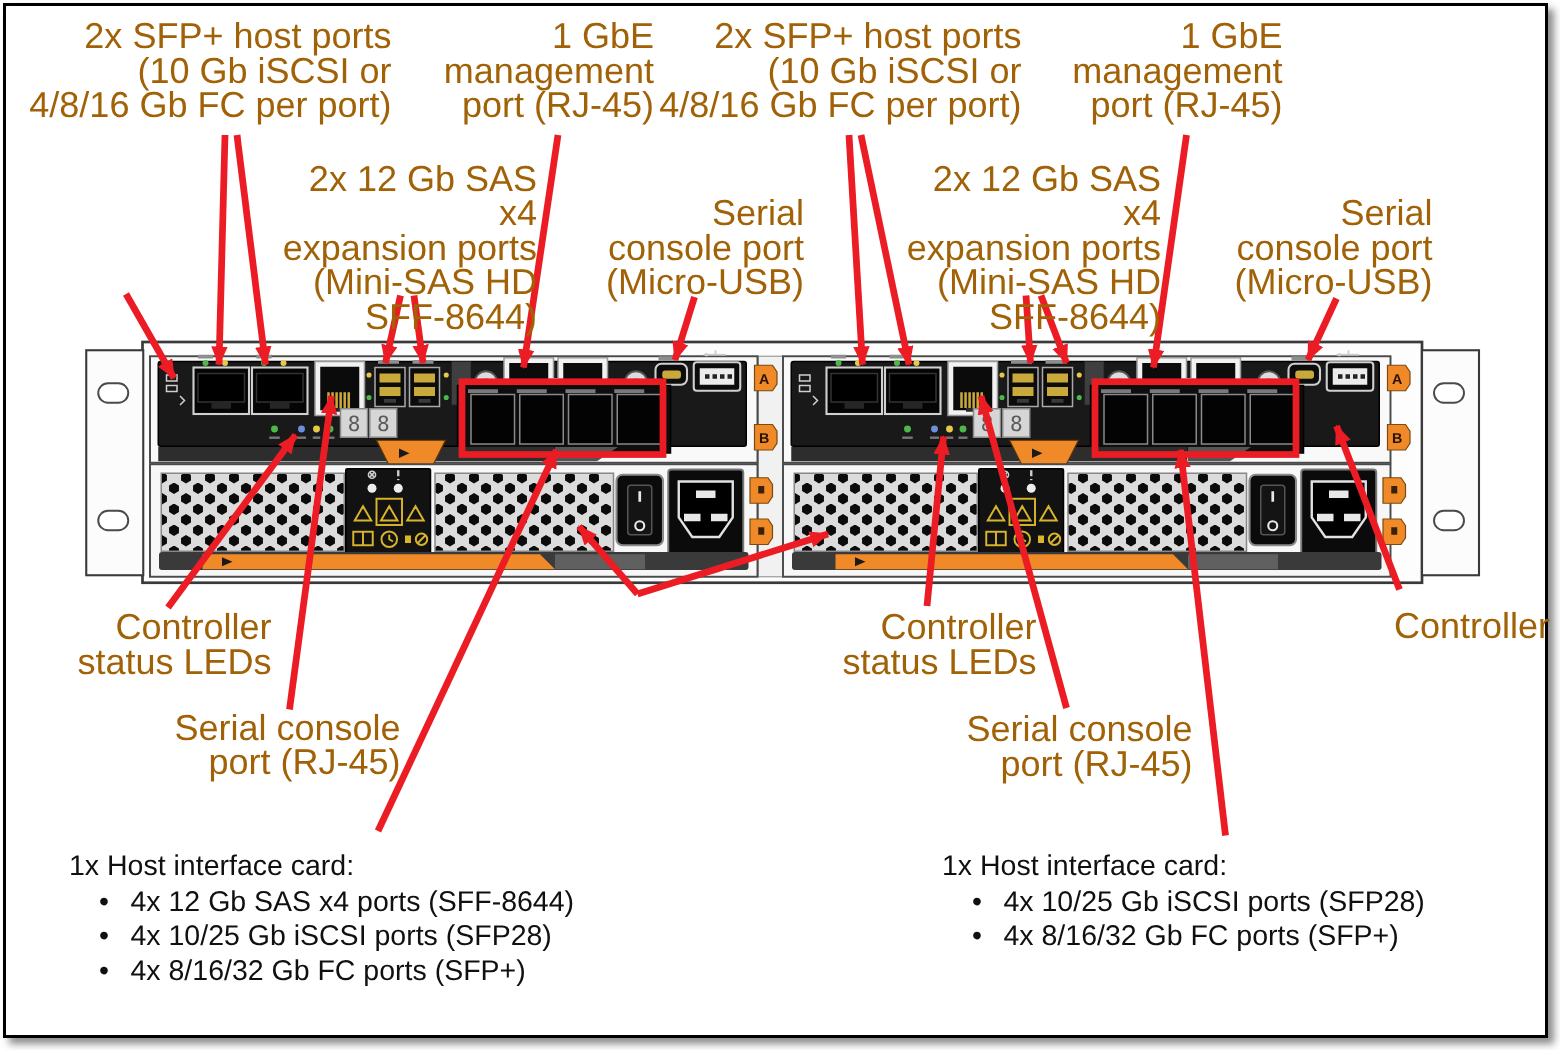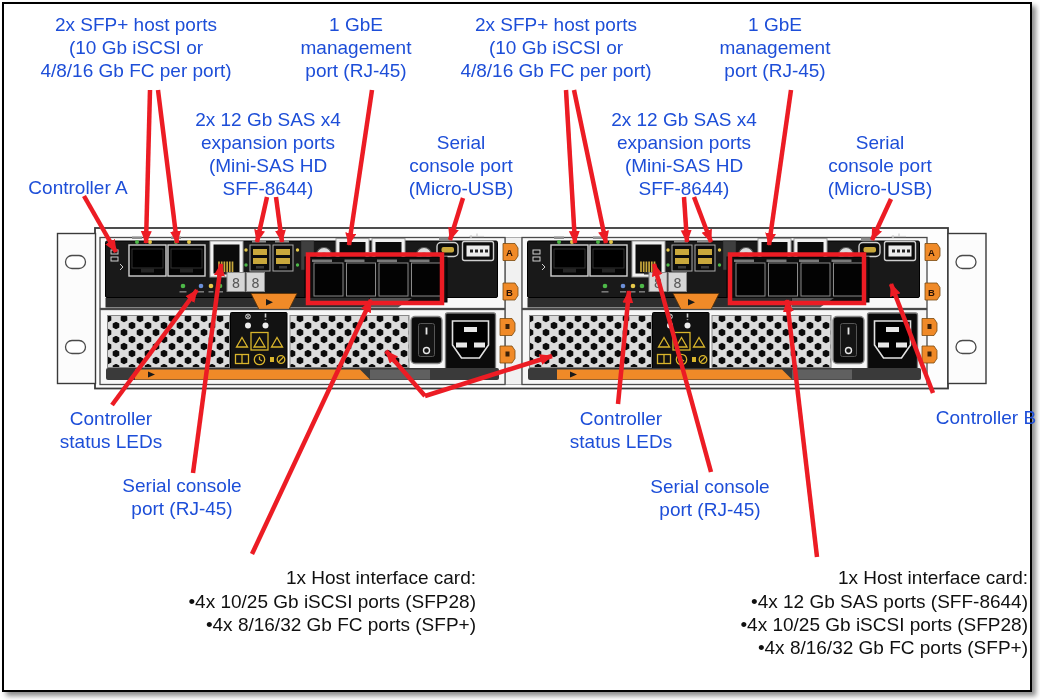--- a/index.html
+++ b/index.html
@@ -1,22 +1,22 @@
 <!DOCTYPE html>
 <html style="--arrow-red: #ec1c24; --latch-orange: #f08a28; --led-green: #4db848; --led-amber: #e6c84a; --led-blue: #6b8fd8; --warning-yellow: #d9b52c; --gold: #c9a83c;"><head>
 <meta charset="utf-8">
 <style>
   html,body{margin:0;padding:0;background:#fff;}
   .canvas{position:relative;width:1040px;height:700px;background:#fff;overflow:hidden;
           font-family:"Liberation Sans","DejaVu Sans",sans-serif;color:#111;}
   .frame{position:absolute;left:2px;top:2px;width:1026px;height:686px;border:2px solid #000;
          box-shadow:4px 4px 5px rgba(0,0,0,.45);background:#fff;}
   .art{position:absolute;left:0;top:0;}
-  .lbl{position:absolute;white-space:pre-line;text-align:center;font-size:19px;line-height:23px;color:#1d4ed8;}
-  .hic{position:absolute;font-size:19px;line-height:23px;color:#101010;text-align:right;}
+  .lbl{position:absolute;white-space:pre-line;text-align:right;font-size:24px;line-height:23px;color:#a16207;}
+  .hic{position:absolute;font-size:19px;line-height:23px;color:#101010;}
   .hic ul{margin:1px 0 0 0;padding:0 0 0 20px;}
   .hic li{list-style:none;padding:0;margin:0;}
   .hic li::before{content:"\2022";display:inline-block;width:21px;}
   .arrow{stroke:var(--arrow-red,#ec1c24);stroke-width:4.5;fill:none;}
   .arrowhead{fill:var(--arrow-red,#ec1c24);}
   .redbox{stroke:var(--arrow-red,#ec1c24);stroke-width:4.5;fill:none;}
   .latch{fill:var(--latch-orange,#f08a28);}
   .tagshape{fill:var(--latch-orange,#f08a28);stroke:#7a4a10;stroke-width:.8;}
   .led-g{fill:var(--led-green,#4db848);}
   .led-a{fill:var(--led-amber,#e6c84a);}
@@ -302,39 +302,38 @@
   <div class="lbl" style="left:386px; top:131px; width:150px;">Serial
 console port
 (Micro-USB)</div>
   <div class="lbl" style="left:594px; top:108px; width:180px;">2x 12 Gb SAS x4
 expansion ports
 (Mini-SAS HD
 SFF-8644)</div>
   <div class="lbl" style="left:805px; top:131px; width:150px;">Serial
 console port
 (Micro-USB)</div>
-  <div class="lbl" style="left:13px;  top:176px; width:130px;">Controller A</div>
   <div class="lbl" style="left:41px;  top:407px; width:140px;">Controller
 status LEDs</div>
   <div class="lbl" style="left:97px;  top:474px; width:170px;">Serial console
 port (RJ-45)</div>
   <div class="lbl" style="left:551px; top:407px; width:140px;">Controller
 status LEDs</div>
   <div class="lbl" style="left:625px; top:475px; width:170px;">Serial console
 port (RJ-45)</div>
   <div class="lbl" style="left:916px; top:406px; width:140px;">Controller B</div>
 
   <div class="hic" style="left:46px; top:566px; width:430px;">
     <div>1x Host interface card:</div>
     <ul>
+      <li>4x 12 Gb SAS x4 ports (SFF-8644)</li>
       <li>4x 10/25 Gb iSCSI ports (SFP28)</li>
       <li>4x 8/16/32 Gb FC ports (SFP+)</li>
     </ul>
   </div>
   <div class="hic" style="left:628px; top:566px; width:400px;">
     <div>1x Host interface card:</div>
     <ul>
-      <li>4x 12 Gb SAS ports (SFF-8644)</li>
       <li>4x 10/25 Gb iSCSI ports (SFP28)</li>
       <li>4x 8/16/32 Gb FC ports (SFP+)</li>
     </ul>
   </div>
 </div>
 
 </body></html>

